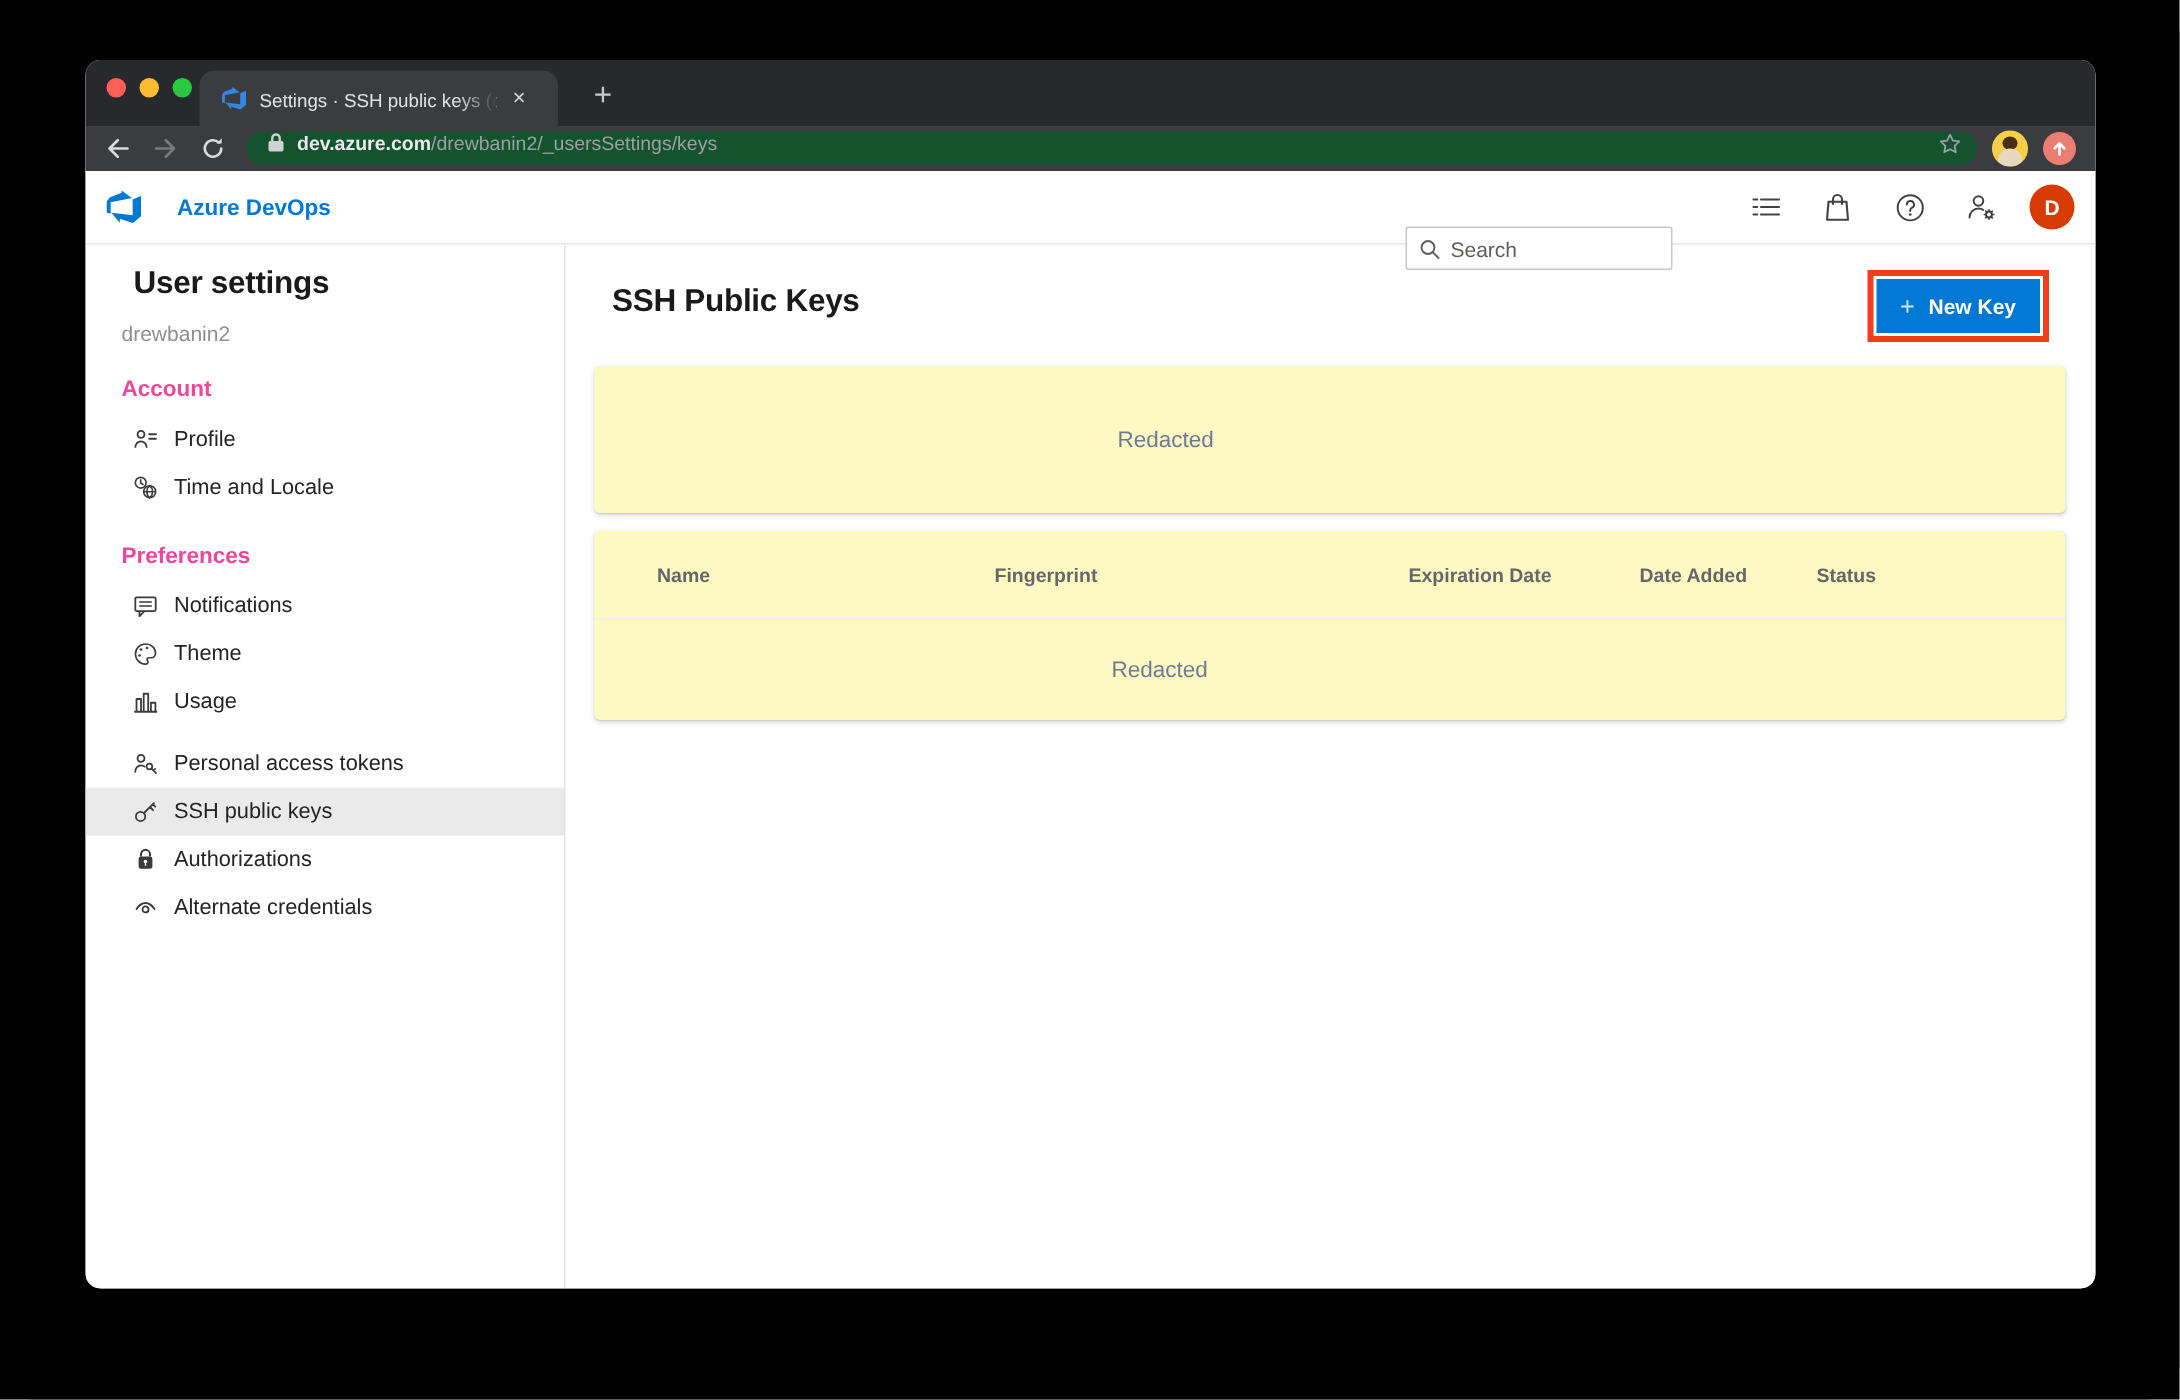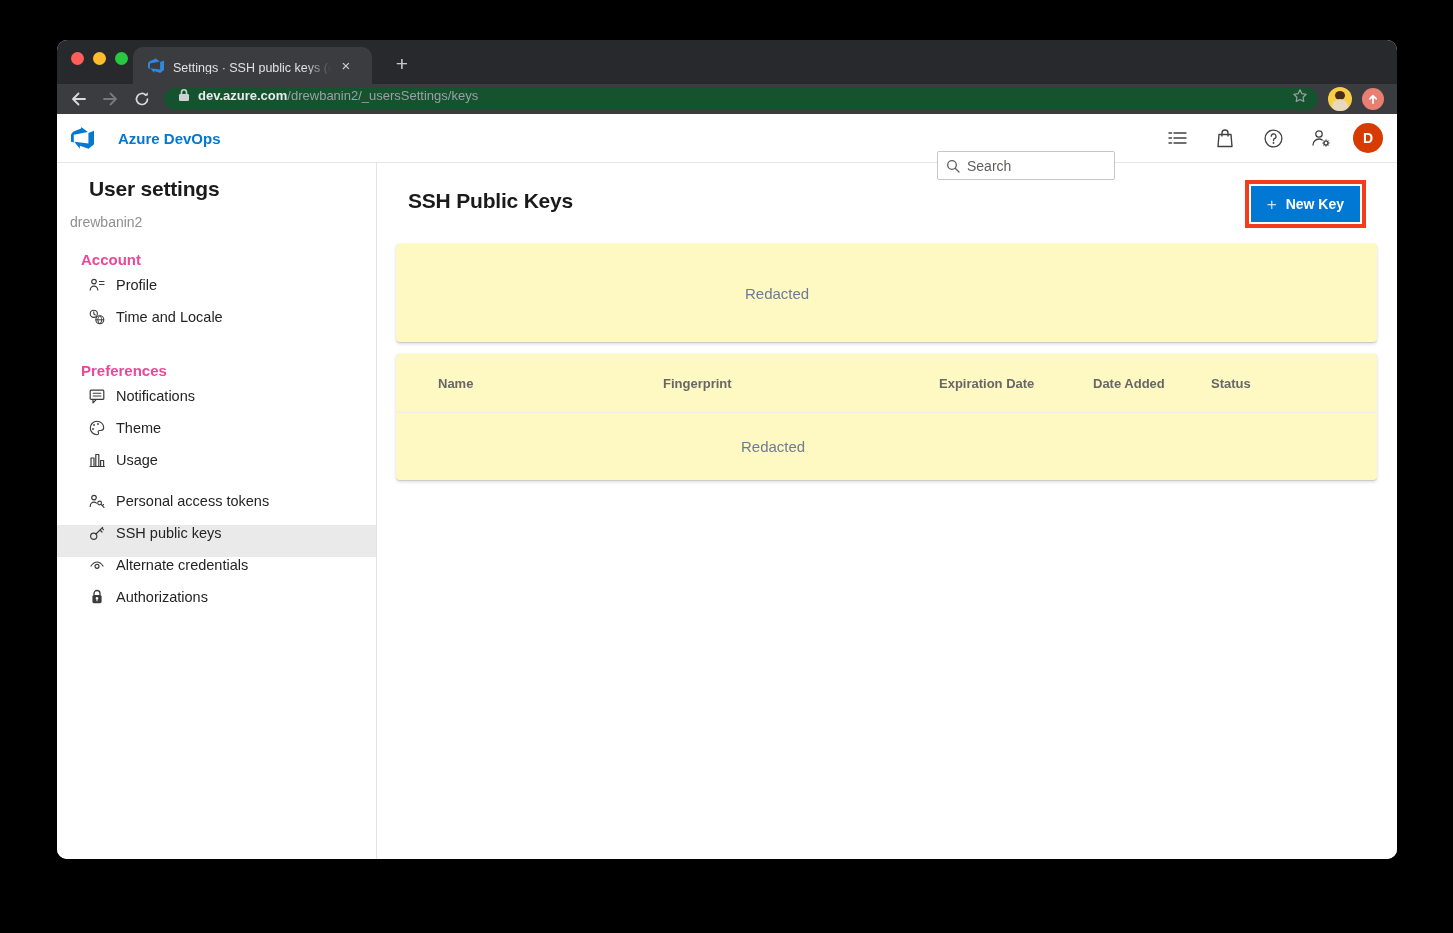--- a/index.html
+++ b/index.html
@@ -80,24 +80,24 @@
   .az-avatar { position:absolute; left:1296px; top:9px; width:30px; height:30px;
     border-radius:50%; background:#d83b01; color:#fff; font-size:14px; font-weight:700;
     display:flex; align-items:center; justify-content:center; }
 
   
   .page-body { flex:1; display:flex; min-height:0; background:#fff; }
 
   
   .sidebar { width:320px; flex:none; border-right:1px solid #e3e3e3; padding-top:14px; }
   .sb-title { font-size:21px; font-weight:700; color:#1a1a1a; padding:0 32px; letter-spacing:-0.2px; }
-  .sb-subtitle { font-size:14px; color:#8f8f8f; padding:0 13px; margin-top:13px; }
+  .sb-subtitle { font-size:14px; color:#8f8f8f; padding:0 24px; margin-top:13px; }
   .sb-section { font-size:15px; font-weight:700; color:#ec4899; padding:0 24px; margin-top:21px; }
   .sb-group { margin-top:9px; }
-  .sb-item { height:32px; display:flex; align-items:flex-start; padding:0 32px; cursor:default; }
+  .sb-item { height:32px; display:flex; align-items:center; padding:0 32px; cursor:default; }
   .sb-item.selected { background:#eaeaea; }
   .sb-ico { width:16px; height:16px; flex:none; margin-right:11px; display:flex;
     align-items:center; justify-content:center; }
   .sb-label { font-size:14.5px; color:#242424; }
 
   
   .main { flex:1; position:relative; min-width:0; }
   .main-header { display:flex; align-items:flex-start; padding:17px 31px 0 31px; }
   .main-title { font-size:21px; font-weight:700; color:#1a1a1a; margin-top:9px; letter-spacing:-0.2px; }
   .annotation { margin-left:auto; border:4px solid #f43b1d; padding:2px; }
@@ -326,36 +326,36 @@
               <svg width="16" height="16" viewBox="0 0 16 16">
                 <circle cx="4.7" cy="11.3" r="3.1" stroke="#3b3b3b" stroke-width="1.2" fill="none"></circle>
                 <path d="M7 9 13.6 2.4M11 5l2 2M12.9 3.1l1.6 1.6" stroke="#3b3b3b" stroke-width="1.2" fill="none" stroke-linecap="round"></path>
               </svg>
             </span>
             <span class="sb-label">SSH public keys</span>
           </div>
           <div class="sb-item">
             <span class="sb-ico">
               <svg width="16" height="16" viewBox="0 0 16 16">
-                <path d="M2 9c1.8-2.6 4-4 6-4s4.2 1.4 6 4" stroke="#3b3b3b" stroke-width="1.2" fill="none" stroke-linecap="round"></path>
-                <circle cx="8" cy="9.3" r="2" stroke="#3b3b3b" stroke-width="1.2" fill="none"></circle>
-              </svg>
-            </span>
-            <span class="sb-label">Alternate credentials</span>
-          </div>
-          <div class="sb-item">
-            <span class="sb-ico">
-              <svg width="16" height="16" viewBox="0 0 16 16">
                 <path d="M5 6V4.5a3 3 0 0 1 6 0V6" stroke="#3b3b3b" stroke-width="1.3" fill="none"></path>
                 <rect x="3.4" y="6" width="9.2" height="8.2" rx="1.6" fill="#3b3b3b"></rect>
                 <circle cx="8" cy="9.3" r="1.2" fill="#fff"></circle>
                 <rect x="7.5" y="9.8" width="1" height="2.4" fill="#fff"></rect>
               </svg>
             </span>
             <span class="sb-label">Authorizations</span>
+          </div>
+          <div class="sb-item">
+            <span class="sb-ico">
+              <svg width="16" height="16" viewBox="0 0 16 16">
+                <path d="M2 9c1.8-2.6 4-4 6-4s4.2 1.4 6 4" stroke="#3b3b3b" stroke-width="1.2" fill="none" stroke-linecap="round"></path>
+                <circle cx="8" cy="9.3" r="2" stroke="#3b3b3b" stroke-width="1.2" fill="none"></circle>
+              </svg>
+            </span>
+            <span class="sb-label">Alternate credentials</span>
           </div>
         </div>
       </div>
 
       <div class="main">
         <div class="main-header">
           <div class="main-title">SSH Public Keys</div>
           <div class="annotation">
             <button class="new-key-btn">
               <span class="plus">+</span>

